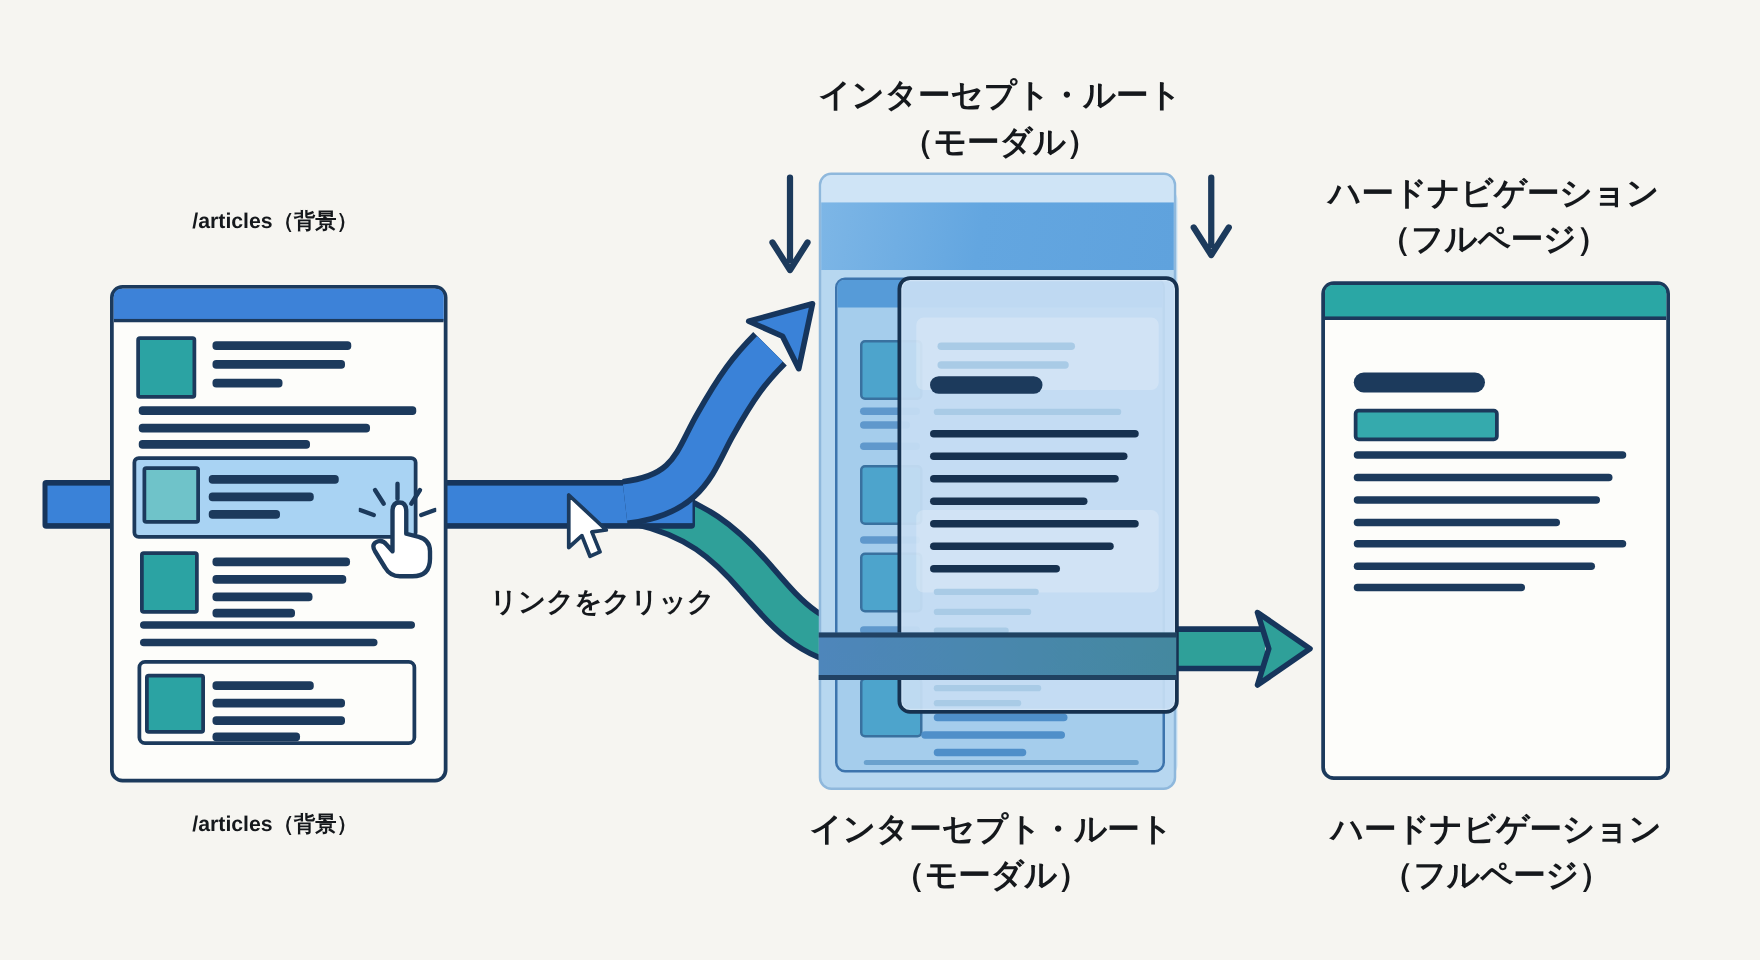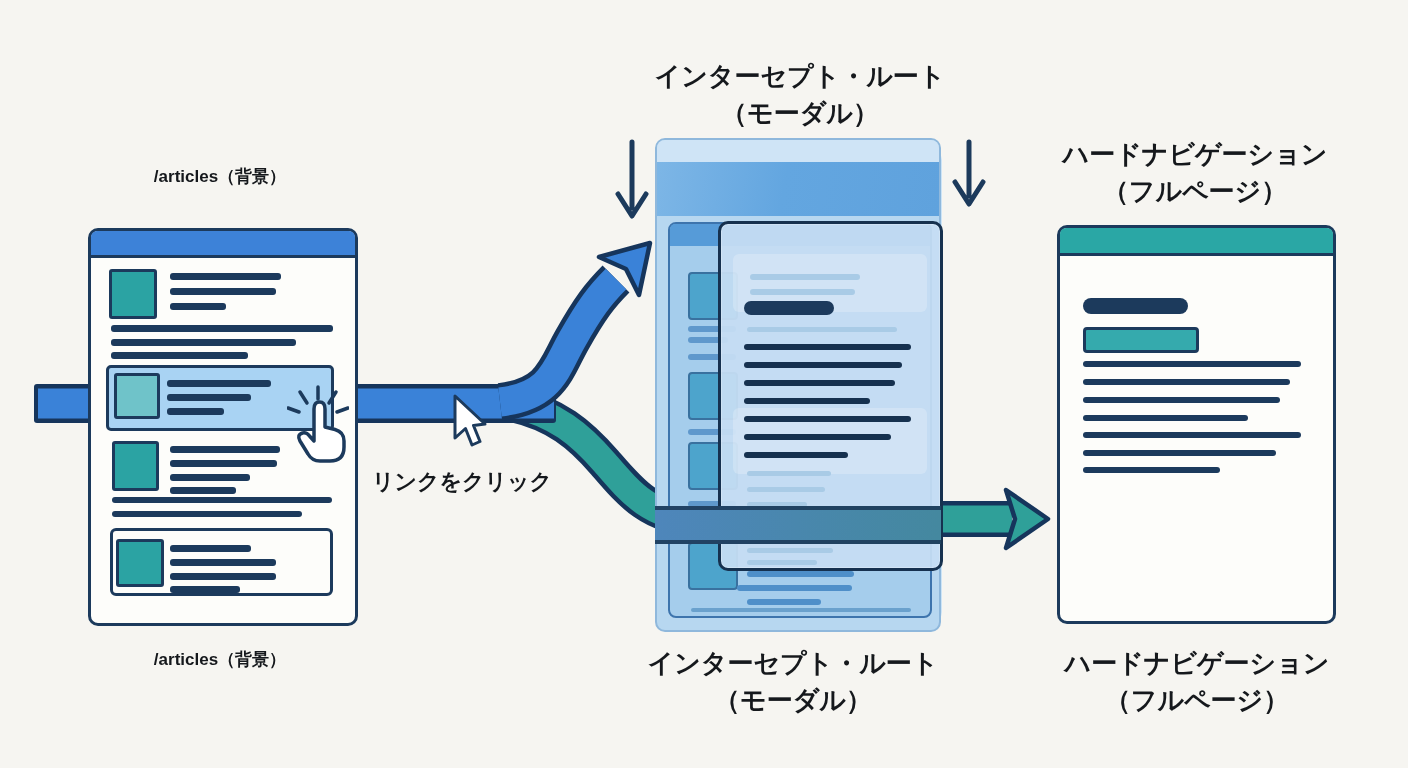--- a/index.html
+++ b/index.html
@@ -44,21 +44,21 @@
   #teal-through-band{left:-2px;top:366px;width:286px;height:30px;z-index:6;
     background:linear-gradient(90deg,#4e86bb,#44889f);
     border-top:4px solid rgba(22,49,79,.8);border-bottom:4px solid rgba(22,49,79,.8);}
   
   #arrows-svg{left:0;top:0;z-index:1;pointer-events:none;}
   #down-arrow-left{left:615px;top:138px;z-index:1;}
   #down-arrow-right{left:952px;top:138px;z-index:1;}
   #cursor-icon{left:452px;top:394px;z-index:7;}
   #click-hand-icon{left:196px;top:154px;z-index:4;}
   #click-label{left:352px;top:467px;width:220px;font-size:22px;font-weight:bold;
-    color:#15181c;z-index:5;text-align:center;}
+    color:#15181c;z-index:5;text-align:right;}
 </style>
 </head>
 <body>
 
 <div id="canvas" style="--navy: #1c3a5c; --blue: #3a82d8; --teal: #2ba3a3; --highlight: #a9d3f3; --hdr-blue: #3d82d8; --hdr-teal: #2aa7a5; background: rgb(246, 245, 241);">
 
   <div class="heading h27 abs" style="left:70px;top:160px;width:300px;">/articles（背景）</div>
   <div class="heading h27 abs" style="left:70px;top:643px;width:300px;">/articles（背景）</div>
 
   <div class="heading h26 abs" style="left:620px;top:58px;width:360px;">

